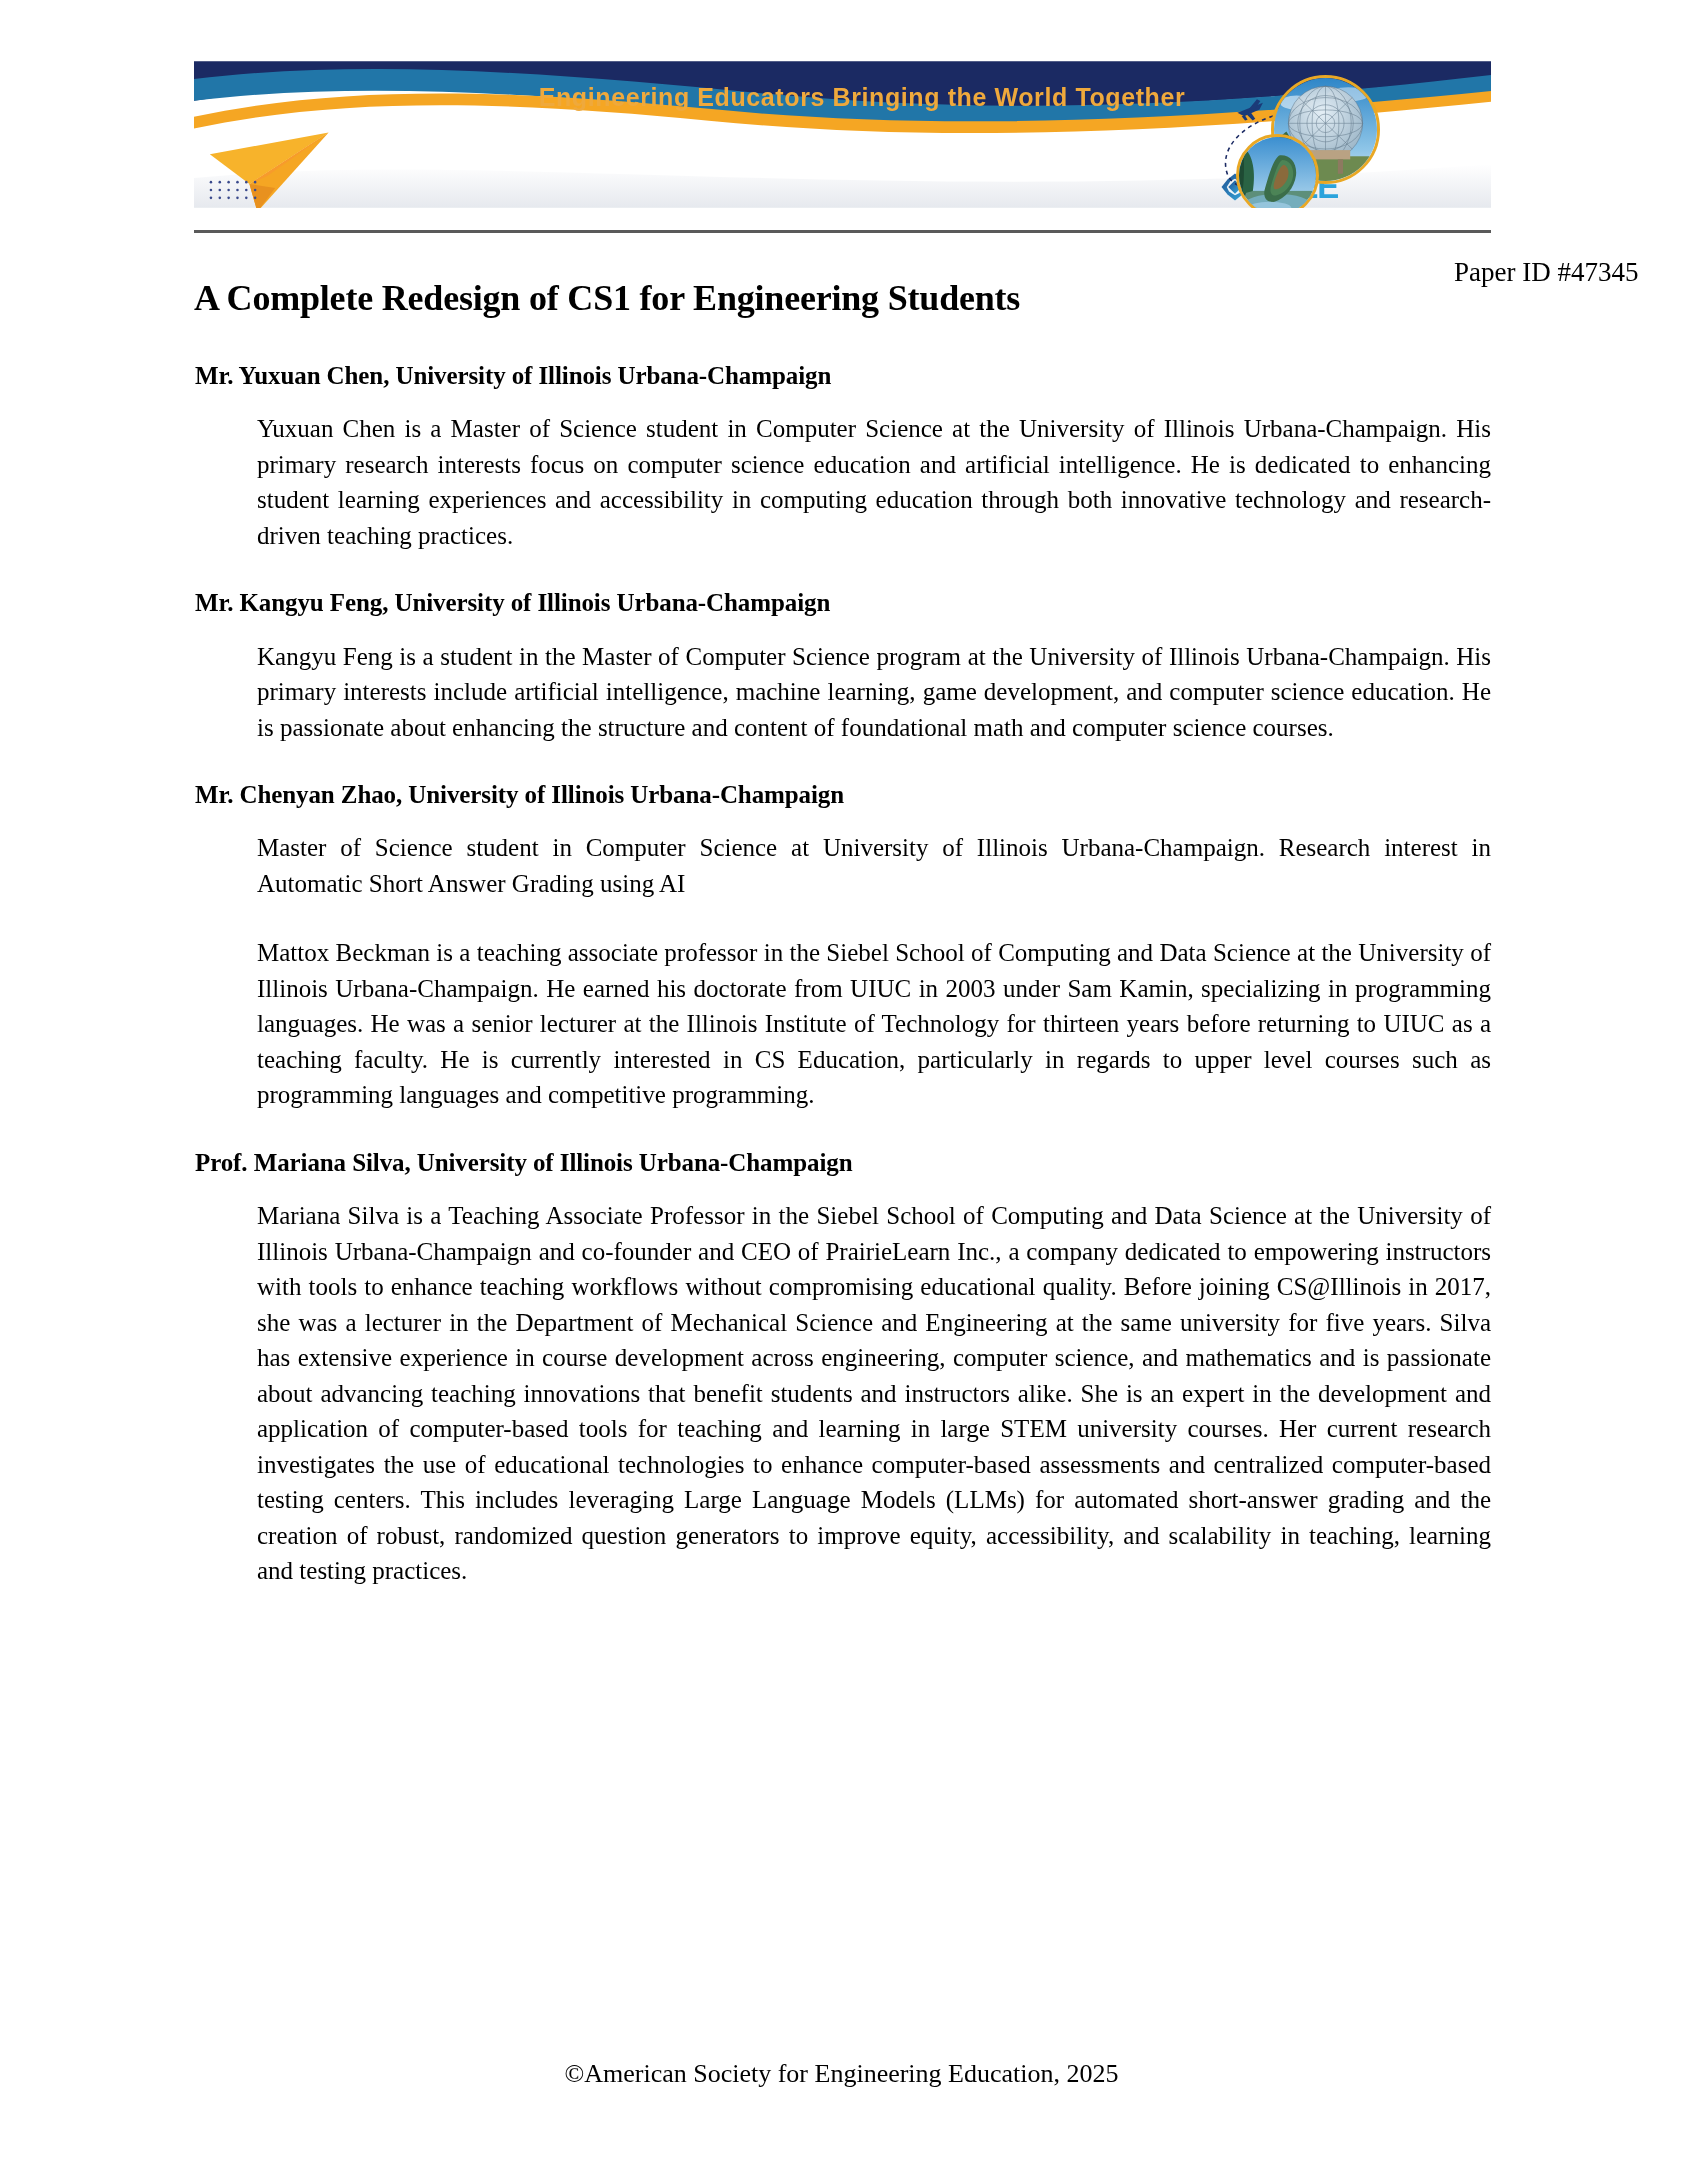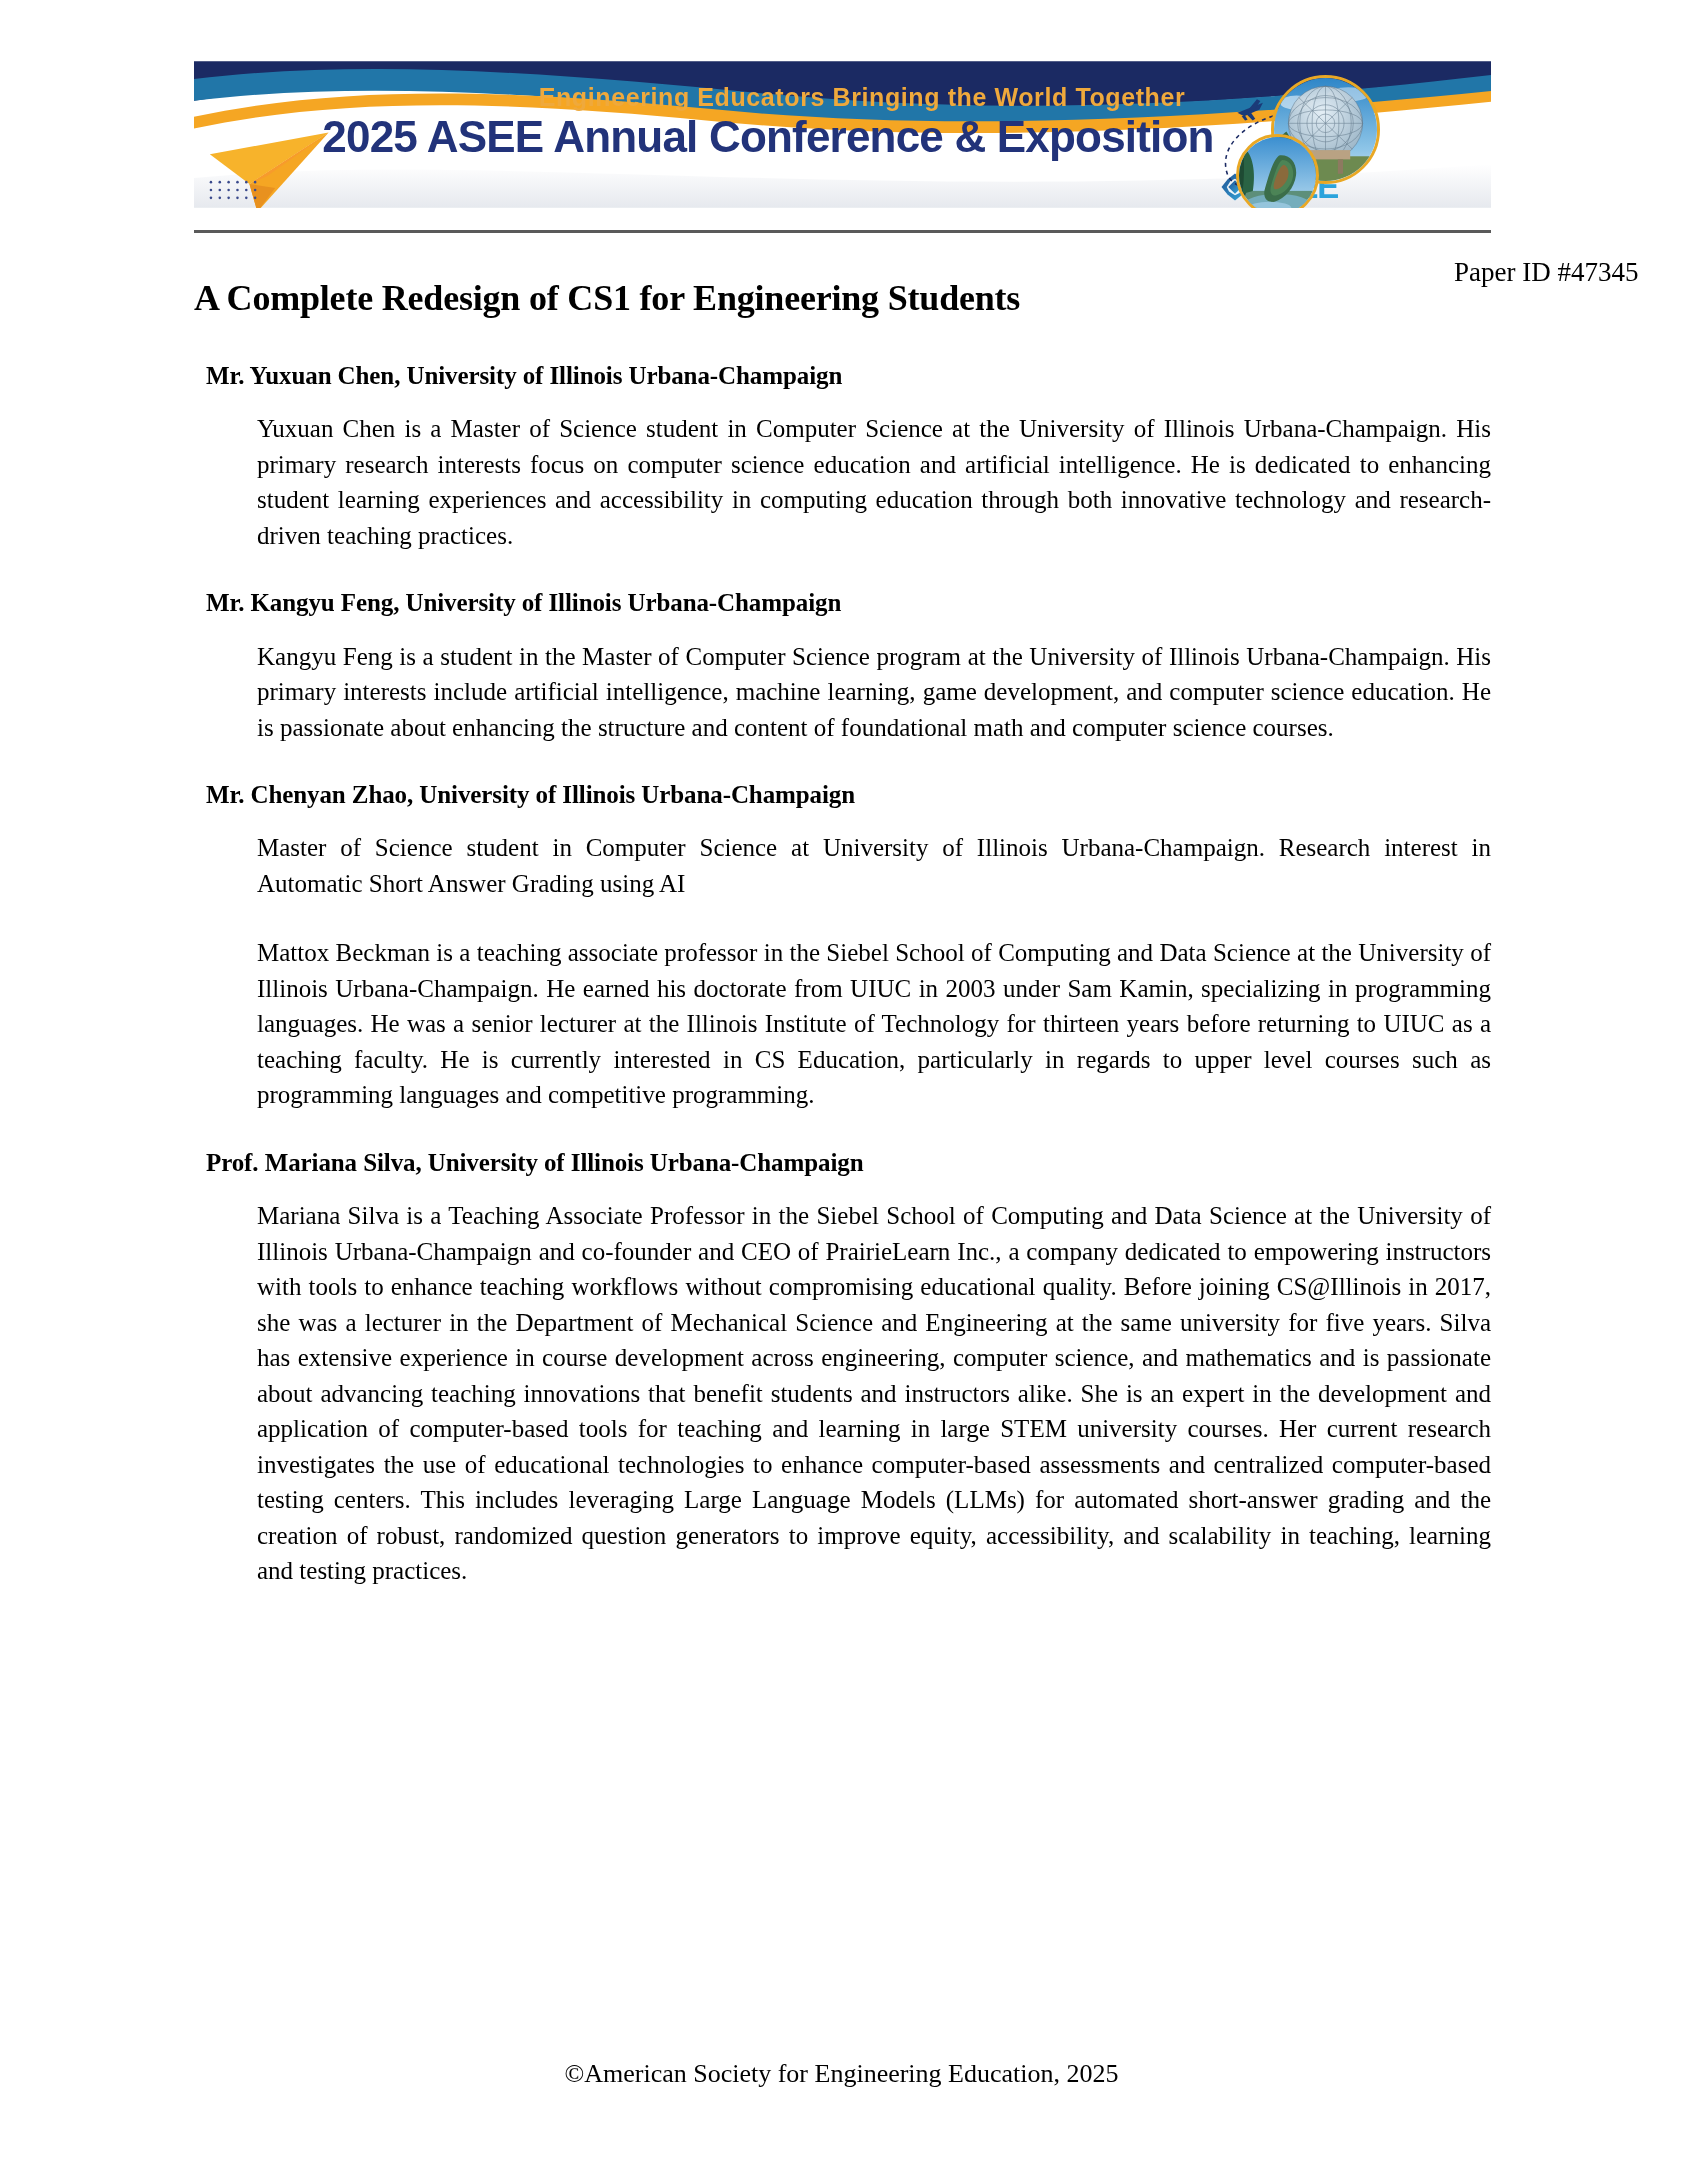--- a/index.html
+++ b/index.html
@@ -175,21 +175,21 @@
     font-size: 36px;
     line-height: 1.2;
     margin: 0 0 40px 0;
     letter-spacing: -0.2px;
   }
   .author-heading {
     font-family: "Liberation Serif", serif;
     font-weight: bold;
     font-size: 25px;
     line-height: 1.25;
-    margin: 0 0 20px 12px;
+    margin: 0 0 20px 1px;
     letter-spacing: -0.1px;
   }
   .author-bio {
     font-family: "Liberation Serif", serif;
     font-size: 25px;
     line-height: 1.42;
     margin: 0 0 34px 63px;
     text-align: justify;
     text-justify: inter-word;
     hyphens: none;
@@ -257,21 +257,20 @@
           <circle cx="3" cy="20" r="1.3"></circle>
             <circle cx="12" cy="20" r="1.3"></circle>
             <circle cx="21" cy="20" r="1.3"></circle>
             <circle cx="30" cy="20" r="1.3"></circle>
             <circle cx="39" cy="20" r="1.3"></circle>
             <circle cx="48" cy="20" r="1.3"></circle>
         </g>
       </svg>
 
       <div class="banner-tagline">Engineering Educators Bringing the World Together</div>
-      <div class="banner-title">2025 ASEE Annual Conference &amp; Exposition</div>
 
       <div class="asee-logo">
         <svg width="30" height="30" viewBox="0 0 40 40">
           <defs>
             <linearGradient id="aseegrad" x1="0" y1="0" x2="1" y2="1">
               <stop offset="0%" stop-color="#1D4F91"></stop>
               <stop offset="100%" stop-color="#39AEE0"></stop>
             </linearGradient>
           </defs>
           <path d="M20,2 L30,10 L38,20 L30,30 L20,38 L10,30 L2,20 L10,10 Z" fill="url(#aseegrad)"></path>

